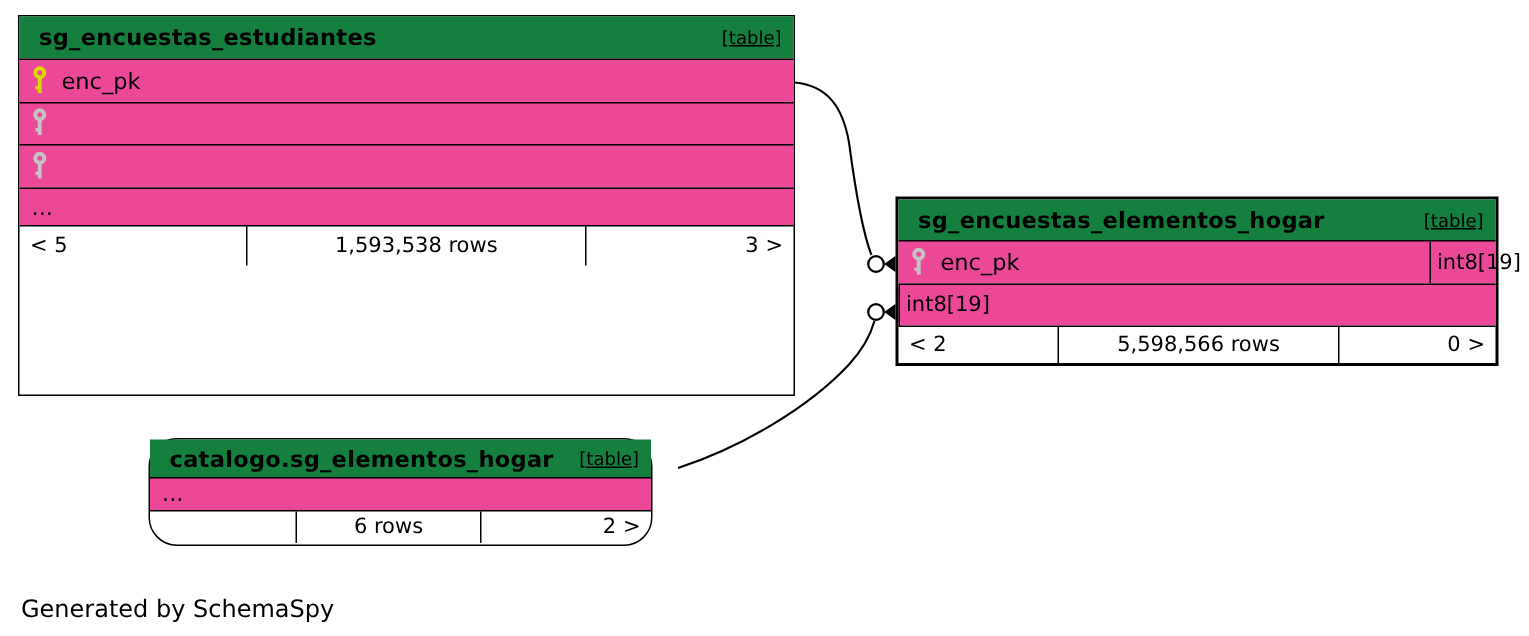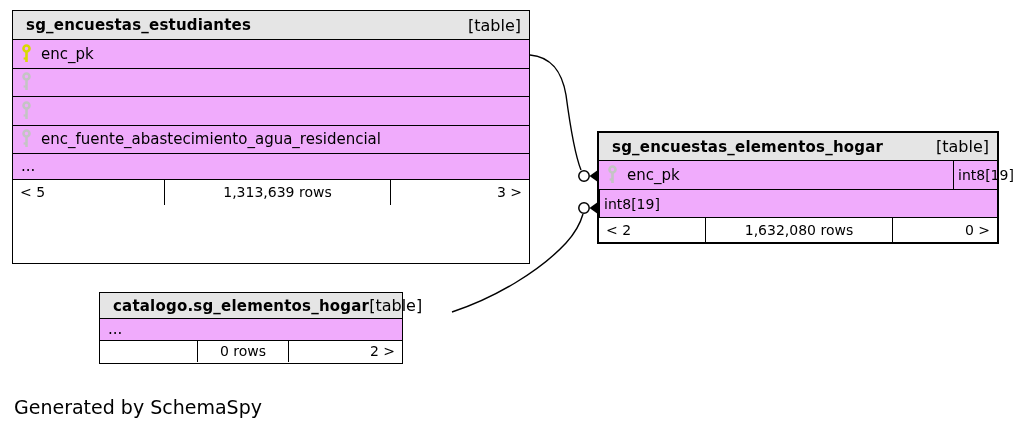--- a/index.html
+++ b/index.html
@@ -17,36 +17,36 @@
     z-index: 0;
   }
 
   
   .tbl {
     position: absolute; z-index: 1;
     background: #ffffff;
     border: 1.5px solid #000000;
     display: flex; flex-direction: column;
   }
-  .tbl.focus { border-width: 2.5px; justify-content: space-between; }
+  .tbl.focus { border-width: 2.5px; }
 
   .hdr {
-    background: #e5e5e5;
+    background: #15803d;
     display: flex; align-items: center; justify-content: space-between;
     padding: 0 8px 0 13px;
     flex: 0 0 auto;
   }
   .hdr .title { font-weight: bold; font-size: 15px; letter-spacing: 0.2px; }
-  .hdr .badge { font-size: 16px; font-weight: normal; }
+  .hdr .badge { font-size: 12px; font-weight: normal; text-decoration: underline; }
 
   .row {
     border-top: 1.5px solid #000000;
     display: flex; align-items: center;
     flex: 0 0 auto;
-    background: #f0abfc;
+    background: #ec4899;
   }
   .namecell {
     display: flex; align-items: center; gap: 9px;
     padding-left: 8px; flex: 1 1 auto;
     font-size: 15px;
     overflow: hidden; white-space: nowrap;
   }
   .namecell.noicon { padding-left: 8px; }
   .typecell {
     border-left: 1.5px solid #000000;
@@ -78,30 +78,30 @@
   #t1 .ftr .c-right { width: 138px; }
 
   #t2 { left: 597px; top: 131px; width: 402px; height: 113px; }
   #t2 .hdr { height: 27px; }
   #t2 .row { height: 28.5px; }
   #t2 .ftr { height: 24.5px; }
   #t2 .ftr .c-left { width: 106px; }
   #t2 .ftr .c-right { width: 104px; }
   #t2 .typecell { width: 44px; }
 
-  #t3 { left: 99px;  top: 292px; width: 304px; height: 72px; }
+  #t3 { left: 99px;  top: 292px; width: 336px; height: 72px; border-radius: 19px; }
   #t3 .hdr { height: 25px; }
   #t3 .row.dots { height: 21.5px; }
   #t3 .ftr { height: 22.5px; }
   #t3 .ftr .c-left { width: 97px; }
   #t3 .ftr .c-right { width: 113px; }
 
   #note {
     position: absolute; left: 14px; top: 396px;
-    font-size: 19px; z-index: 1;
+    font-size: 16px; z-index: 1;
   }
 </style>
 </head>
 <body>
 
 <svg id="edges" width="1019" height="424" viewBox="0 0 1019 424" xmlns="http://www.w3.org/2000/svg" aria-hidden="true">
 
   <path d="M 530 55 C 552 57, 562 72, 566 95 C 570 125, 575 155, 581 170" fill="none" stroke="#000000" stroke-width="1.4"></path>
   <polygon points="598.5,169.5 598.5,182.5 589.5,176" fill="#000000"></polygon>
   <circle cx="584" cy="176" r="5.2" fill="#ffffff" stroke="#000000" stroke-width="1.5"></circle>
@@ -137,38 +137,28 @@
   </div>
   <div class="row">
     <div class="namecell">
       <svg class="keyicon" width="11" height="20" viewBox="0 0 11 20">
         <circle cx="5.5" cy="4.5" r="3" fill="none" stroke="#c4c4c4" stroke-width="2.6"></circle>
         <line x1="5.5" y1="7.5" x2="5.5" y2="18" stroke="#c4c4c4" stroke-width="2.6"></line>
         <line x1="5.5" y1="14.5" x2="2.6" y2="14.5" stroke="#c4c4c4" stroke-width="2.2"></line>
       </svg>
     </div>
   </div>
-  <div class="row">
-    <div class="namecell">
-      <svg class="keyicon" width="11" height="20" viewBox="0 0 11 20">
-        <circle cx="5.5" cy="4.5" r="3" fill="none" stroke="#c4c4c4" stroke-width="2.6"></circle>
-        <line x1="5.5" y1="7.5" x2="5.5" y2="18" stroke="#c4c4c4" stroke-width="2.6"></line>
-        <line x1="5.5" y1="14.5" x2="2.6" y2="14.5" stroke="#c4c4c4" stroke-width="2.2"></line>
-      </svg>
-      <span>enc_fuente_abastecimiento_agua_residencial</span>
-    </div>
-  </div>
   <div class="row dots">
     <div class="namecell noicon">
       <span>...</span>
     </div>
   </div>
   <div class="ftr">
     <div class="cell c-left">&lt; 5</div>
-    <div class="cell c-mid">1,313,639 rows</div>
+    <div class="cell c-mid">1,593,538 rows</div>
     <div class="cell c-right">3 &gt;</div>
   </div>
 </div>
 
 <div class="tbl focus" id="t2">
   <div class="hdr">
     <span class="title">sg_encuestas_elementos_hogar</span>
     <span class="badge">[table]</span>
   </div>
   <div class="row">
@@ -180,35 +170,35 @@
       </svg>
       <span>enc_pk</span>
     </div>
     <div class="typecell">int8[19]</div>
   </div>
   <div class="row">
     <div class="typecell">int8[19]</div>
   </div>
   <div class="ftr">
     <div class="cell c-left">&lt; 2</div>
-    <div class="cell c-mid">1,632,080 rows</div>
+    <div class="cell c-mid">5,598,566 rows</div>
     <div class="cell c-right">0 &gt;</div>
   </div>
 </div>
 
 <div class="tbl" id="t3">
   <div class="hdr">
     <span class="title">catalogo.sg_elementos_hogar</span>
     <span class="badge">[table]</span>
   </div>
   <div class="row dots">
     <div class="namecell noicon">
       <span>...</span>
     </div>
   </div>
   <div class="ftr">
     <div class="cell c-left"></div>
-    <div class="cell c-mid">0 rows</div>
+    <div class="cell c-mid">6 rows</div>
     <div class="cell c-right">2 &gt;</div>
   </div>
 </div>
 
 <div id="note">Generated by SchemaSpy</div>
 
 </body></html>

